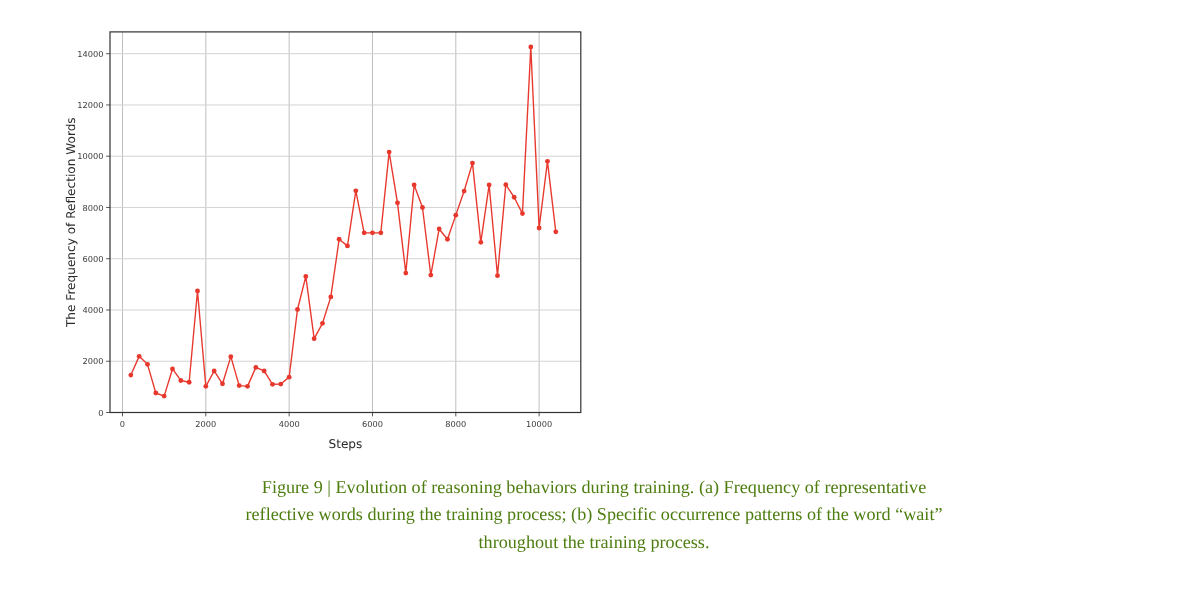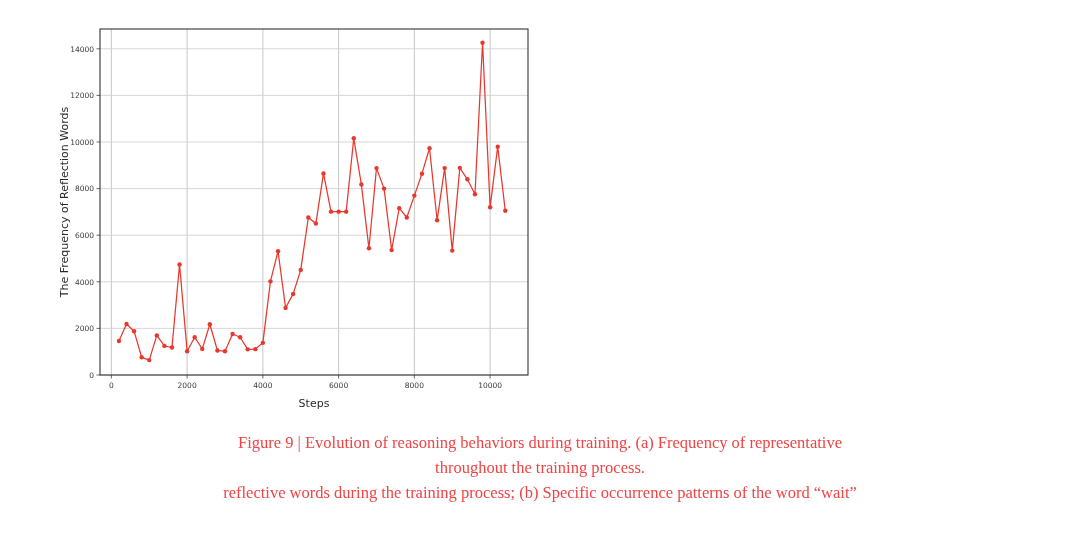--- a/index.html
+++ b/index.html
@@ -50,21 +50,21 @@
   }
   .caption {
     position: absolute;
     left: 0;
     top: 430px;
     width: 1080px;
     text-align: center;
     font-family: "Liberation Serif", serif;
     font-size: 16.5px;
     line-height: 25px;
-    color: #ef4444;
+    color: #4d7c0f;
   }
   .caption .figline {
     display: block;
   }
   .caption-lead {
     white-space: nowrap;
   }
 </style>
 </head>
 <body>
@@ -298,17 +298,17 @@
           </g>
         <text id="b-xlabel" class="axis-title" text-anchor="middle" x="807" y="406">Steps</text>
         <text id="b-ylabel" class="axis-title" text-anchor="middle" x="568" y="202" transform="rotate(-90 568 202)">The Frequency of Word 'Wait'</text>
       </svg>
     </div>
 
   </div>
 
   <div class="caption">
     <span class="figline caption-lead">Figure 9 | Evolution of reasoning behaviors during training. (a) Frequency of representative</span>
+    <span class="figline">reflective words during the training process; (b) Specific occurrence patterns of the word “wait”</span>
     <span class="figline">throughout the training process.</span>
-    <span class="figline">reflective words during the training process; (b) Specific occurrence patterns of the word “wait”</span>
   </div>
 
 </div>
 
 </body></html>

